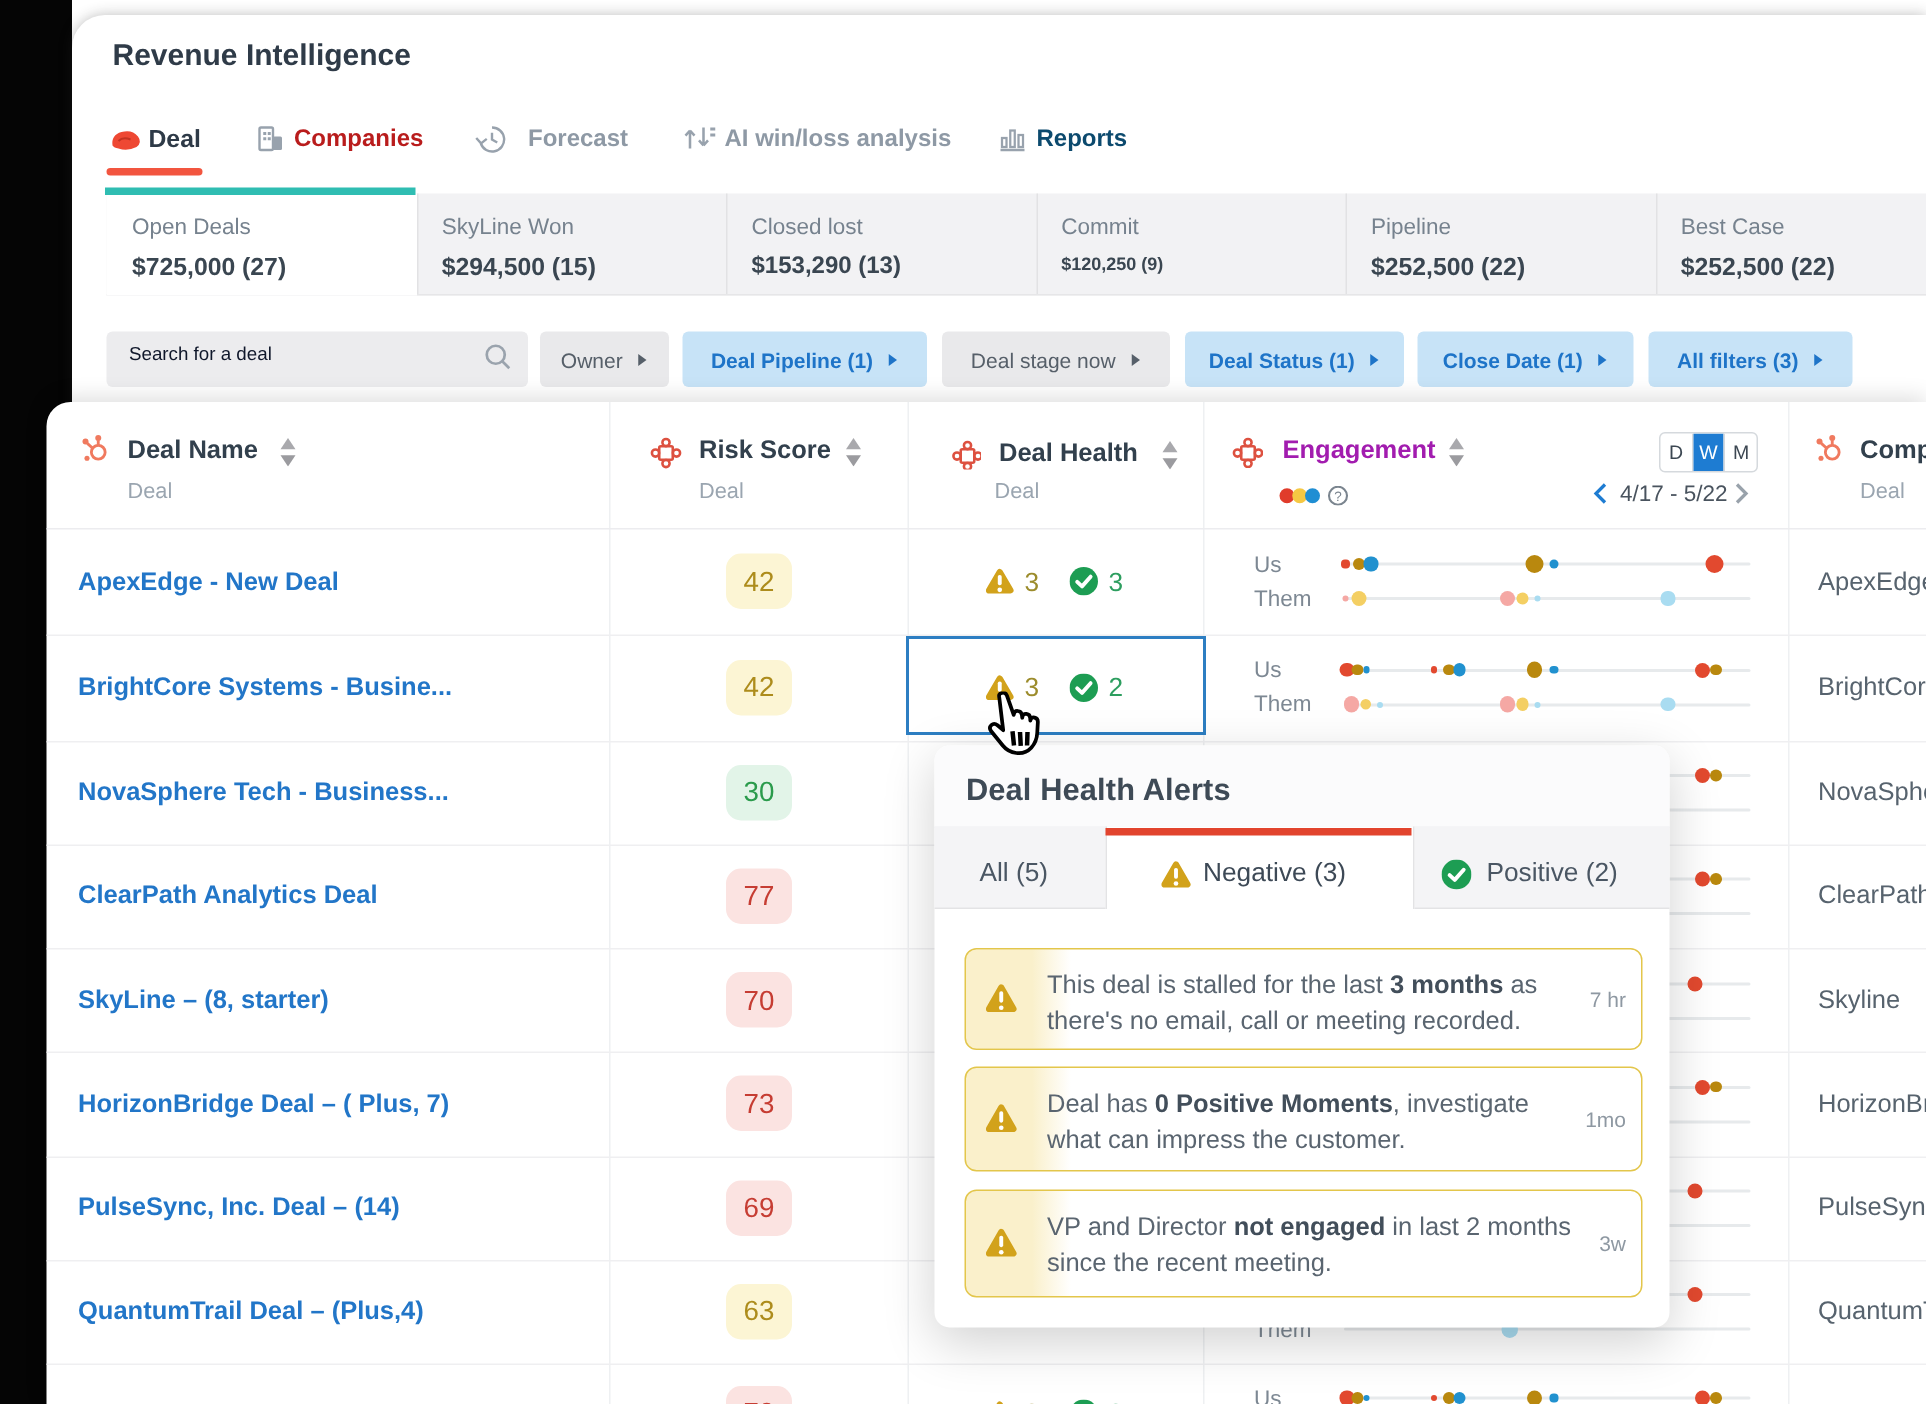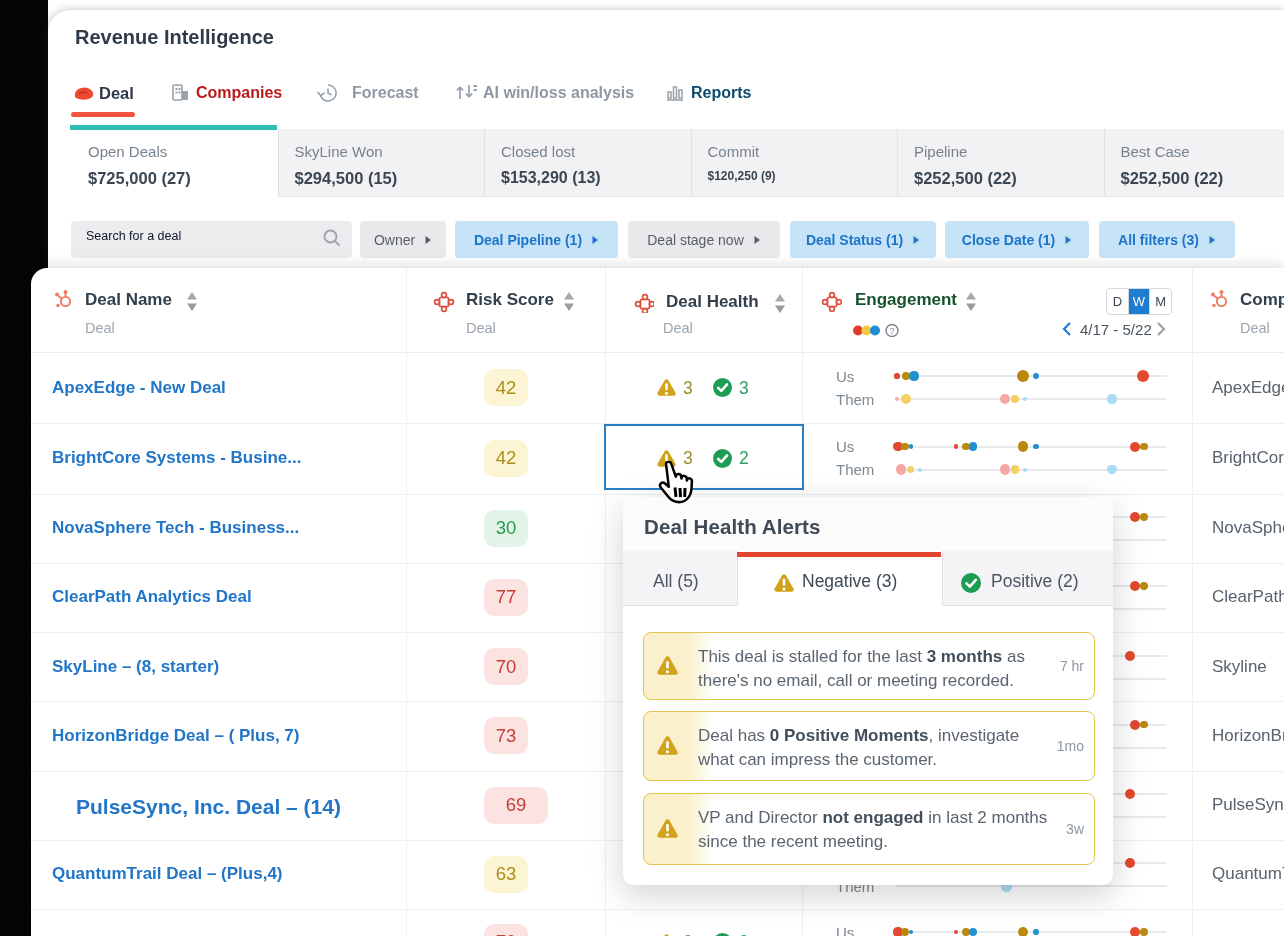--- a/index.html
+++ b/index.html
@@ -144,21 +144,21 @@
 <div class="abs" style="left:663px;top:320px;font-size:14.5px;color:#9aa5b0;">Deal</div>
 <svg class="abs" style="left:821px;top:291px;" width="21" height="21" viewBox="0 0 21 21">
     <g stroke="#dd5140" stroke-width="1.7">
 <rect x="6.5" y="6.5" width="9" height="9" rx="1" fill="none"></rect>
 <circle cx="11" cy="4" r="2.4" fill="#fff"></circle>
 <circle cx="11" cy="18" r="2.4" fill="#fff"></circle>
 <circle cx="4" cy="11" r="2.4" fill="#fff"></circle>
 <circle cx="18" cy="11" r="2.4" fill="#fff"></circle>
     </g>
   </svg>
-<div class="abs" style="left:855px;top:290px;font-size:17px;font-weight:bold;color:#14532d;">Engagement</div>
+<div class="abs" style="left:855px;top:290px;font-size:17px;font-weight:bold;color:#a21caf;">Engagement</div>
 <svg class="abs" style="left:965px;top:292px;" width="12" height="19" viewBox="0 0 12 19">
     <path d="M6 0 L11 7.5 H1 Z" fill="#a9a9ad"></path>
     <path d="M6 19 L1 11.5 H11 Z" fill="#9b9b9f"></path>
   </svg>
 <svg class="abs" style="left:851px;top:324px;" width="50" height="13" viewBox="0 0 50 13">
     <circle cx="7" cy="6.5" r="5" fill="#e03c2b"></circle>
     <circle cx="15.5" cy="6.5" r="5" fill="#f5c843"></circle>
     <circle cx="24" cy="6.5" r="5" fill="#1f8ed3"></circle>
     <circle cx="41" cy="6.5" r="6" fill="none" stroke="#7b858f" stroke-width="1.4"></circle>
     <text x="41" y="10" font-size="9" text-anchor="middle" fill="#7b858f" font-family="Liberation Sans">?</text>
@@ -351,22 +351,22 @@
 <div class="abs" style="left:902.1px;top:720.6px;width:7.8px;height:7.8px;border-radius:50%;background:#b9880e;"></div>
 <div class="abs" style="left:1017.6px;top:719.1px;width:10.8px;height:10.8px;border-radius:50%;background:#b9880e;"></div>
 <div class="abs" style="left:1130px;top:719.5px;width:10px;height:10px;border-radius:50%;background:#e2492f;"></div>
 <div class="abs" style="left:1140.1px;top:720.6px;width:7.8px;height:7.8px;border-radius:50%;background:#b9880e;"></div>
 <div class="abs" style="left:896px;top:746.5px;width:271px;height:2px;background:#e7eaec;border-radius:1px;"></div>
 <div class="abs" style="left:896px;top:742.5px;width:10px;height:10px;border-radius:50%;background:#f5a8a4;"></div>
 <div class="abs" style="left:1011px;top:743.5px;width:8px;height:8px;border-radius:50%;background:#f4cf63;"></div>
 <div class="abs" style="left:1102px;top:743.5px;width:8px;height:8px;border-radius:50%;background:#a9dcf1;"></div>
 <div class="abs" style="left:1212px;top:725.75px;font-size:17px;color:#57636e;width:72px;overflow:hidden;white-space:nowrap;">HorizonBridge</div>
 <div class="abs" style="left:31px;top:770.5px;width:1253px;height:1px;background:#efeff1;"></div>
-<div class="abs" style="left:52px;top:795.0px;font-size:21px;font-weight:bold;color:#2276c8;margin-left:24px;">PulseSync, Inc. Deal – (14)</div>
-<div class="abs" style="left:484px;top:786.5px;width:64px;height:37px;background:#fbe3e1;border-radius:10px;display:flex;align-items:center;justify-content:center;font-size:18.5px;color:#c63d33;">69</div>
+<div class="abs" style="left:52px;top:795.0px;font-size:17px;font-weight:bold;color:#2276c8;">PulseSync, Inc. Deal – (14)</div>
+<div class="abs" style="left:484px;top:786.5px;width:44px;height:37px;background:#fbe3e1;border-radius:10px;display:flex;align-items:center;justify-content:center;font-size:18.5px;color:#c63d33;">69</div>
 <svg class="abs" style="left:657px;top:795.5px;" width="19" height="19" viewBox="0 0 19 19">
     <path d="M9.5 3.4 L16.6 15.6 L2.4 15.6 Z" fill="#d2a21b" stroke="#d2a21b" stroke-width="4.2" stroke-linejoin="round"></path>
     <rect x="8.2" y="5.32" width="2.6" height="6.84" rx="1.2" fill="#fff"></rect>
     <circle cx="9.5" cy="15.200000000000001" r="1.55" fill="#fff"></circle>
   </svg>
 <div class="abs" style="left:683px;top:795.0px;font-size:17.5px;color:#9c8c2c;">3</div>
 <svg class="abs" style="left:713px;top:795.5px;" width="19" height="19" viewBox="0 0 19 19">
     <circle cx="9.5" cy="9.5" r="9.5" fill="#1d9d53"></circle>
     <path d="M5.130000000000001 9.88 L8.36 12.920000000000002 L14.06 6.460000000000001" fill="none" stroke="#fff" stroke-width="2.6" stroke-linecap="round" stroke-linejoin="round"></path>
   </svg>

